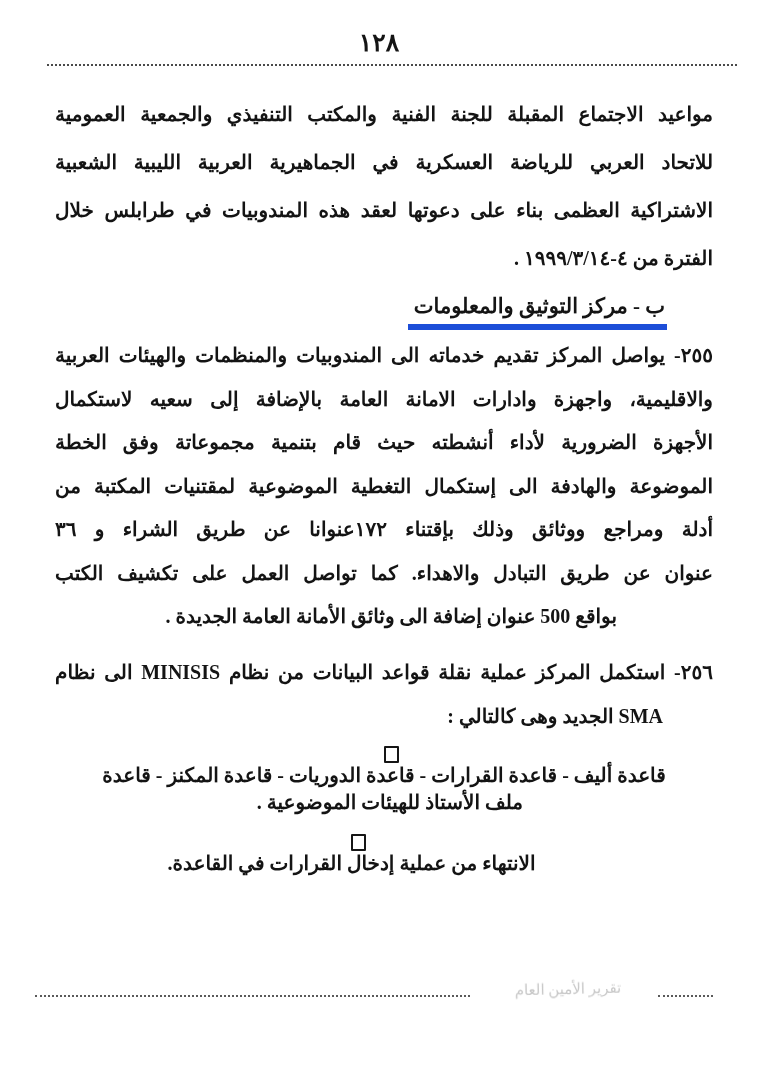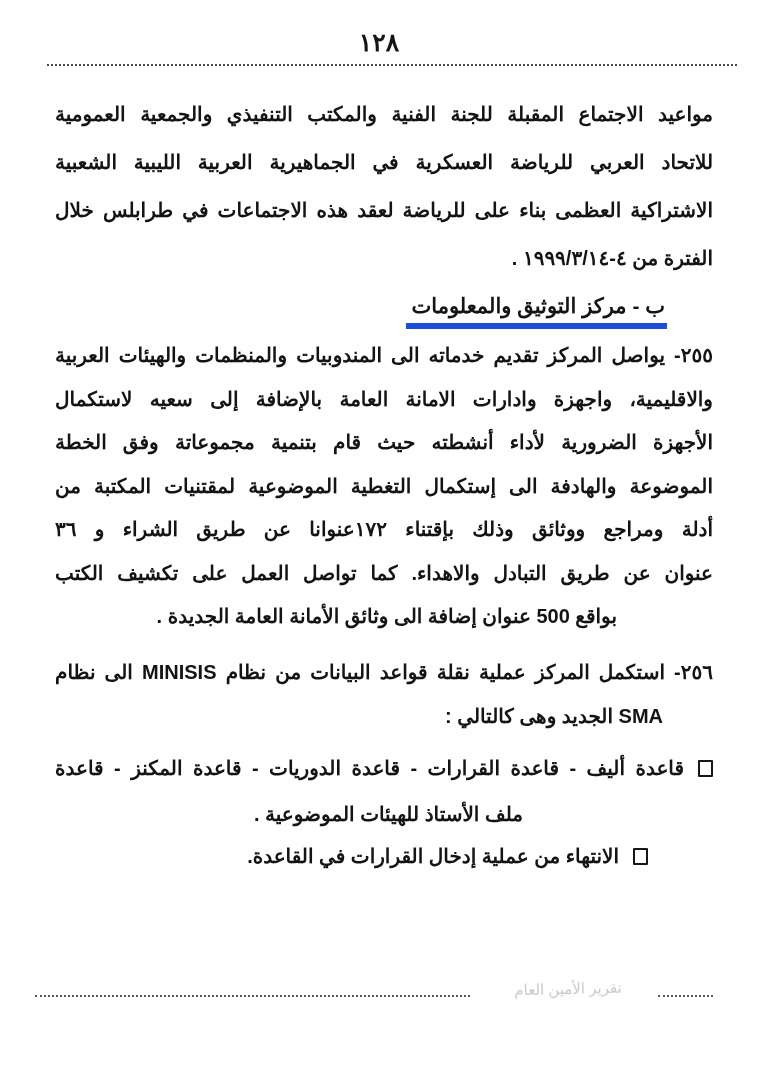--- a/index.html
+++ b/index.html
@@ -1,21 +1,21 @@
 <!DOCTYPE html>
 <html lang="ar"><head>
 <meta charset="utf-8">
 <style>
   html,body{margin:0;padding:0;background:#e8e8e8;}
   .page{
     position:relative;
     width:758px;height:1078px;
     margin:0 auto;
     background:#ffffff;
-    font-family:Liberation Sans, sans-serif;
+    font-family:Liberation Serif, serif;
     font-weight:700;
     color:#141414;
     overflow:hidden;
   }
   .pagenum{
     position:absolute;top:28px;left:0;right:0;
     text-align:center;font-size:25px;letter-spacing:2px;
   }
   .toprule{
     position:absolute;top:64px;left:47px;right:21px;height:0;
@@ -30,21 +30,21 @@
   .r{text-align:right;}
   #p255 .ln,#p256 .ln,#bullets .ln{height:43.5px;line-height:43.5px;}
   #heading{top:285px;height:42px;line-height:42px;text-align:right;
     padding-right:46px;font-size:21px;}
   #heading .hd{border-bottom:6px solid #1d4ed8;padding:0 2px 6px 6px;}
   #p1{top:90px;}
   #p255{top:334px;}
   #p256{top:650px;}
   #p256 .ln{height:44px;line-height:44px;}
   #bullets{top:746px;}
-  #bullets .ln{height:44px;line-height:48px;}
+  #bullets .ln{height:44px;line-height:24px;flex-direction:column;}
   .bline{display:flex;direction:rtl;align-items:center;}
   .sq{
     flex:0 0 auto;display:inline-block;
     width:11px;height:13px;border:2.5px solid #161616;
     margin-left:14px;border-radius:1px;
   }
   .btext{flex:1 1 auto;}
   .ind190{padding-right:190px;}
   .ind96{padding-right:96px;}
   .ind50{padding-right:50px;}
@@ -70,21 +70,21 @@
 
 <div class="page">
 
   <div class="pagenum">١٢٨</div>
 
   <div class="toprule"></div>
 
   <div class="block" id="p1">
     <div class="ln j">مواعيد الاجتماع المقبلة  للجنة الفنية والمكتب التنفيذي والجمعية العمومية</div>
     <div class="ln j">للاتحاد العربي للرياضة العسكرية في الجماهيرية العربية الليبية الشعبية</div>
-    <div class="ln j">الاشتراكية العظمى بناء على للرياضة لعقد هذه الاجتماعات في طرابلس خلال</div>
+    <div class="ln j">الاشتراكية العظمى بناء على دعوتها لعقد هذه المندوبيات في طرابلس خلال</div>
     <div class="ln r">الفترة من ٤-١٩٩٩/٣/١٤ .</div>
   </div>
 
   <div class="block" id="heading">
     <span class="hd">ب - مركز التوثيق والمعلومات</span>
   </div>
 
   <div class="block" id="p255">
     <div class="ln j">٢٥٥- يواصل المركز تقديم خدماته الى  المندوبيات والمنظمات والهيئات العربية</div>
     <div class="ln j">والاقليمية، واجهزة وادارات الامانة العامة بالإضافة إلى سعيه لاستكمال</div>

